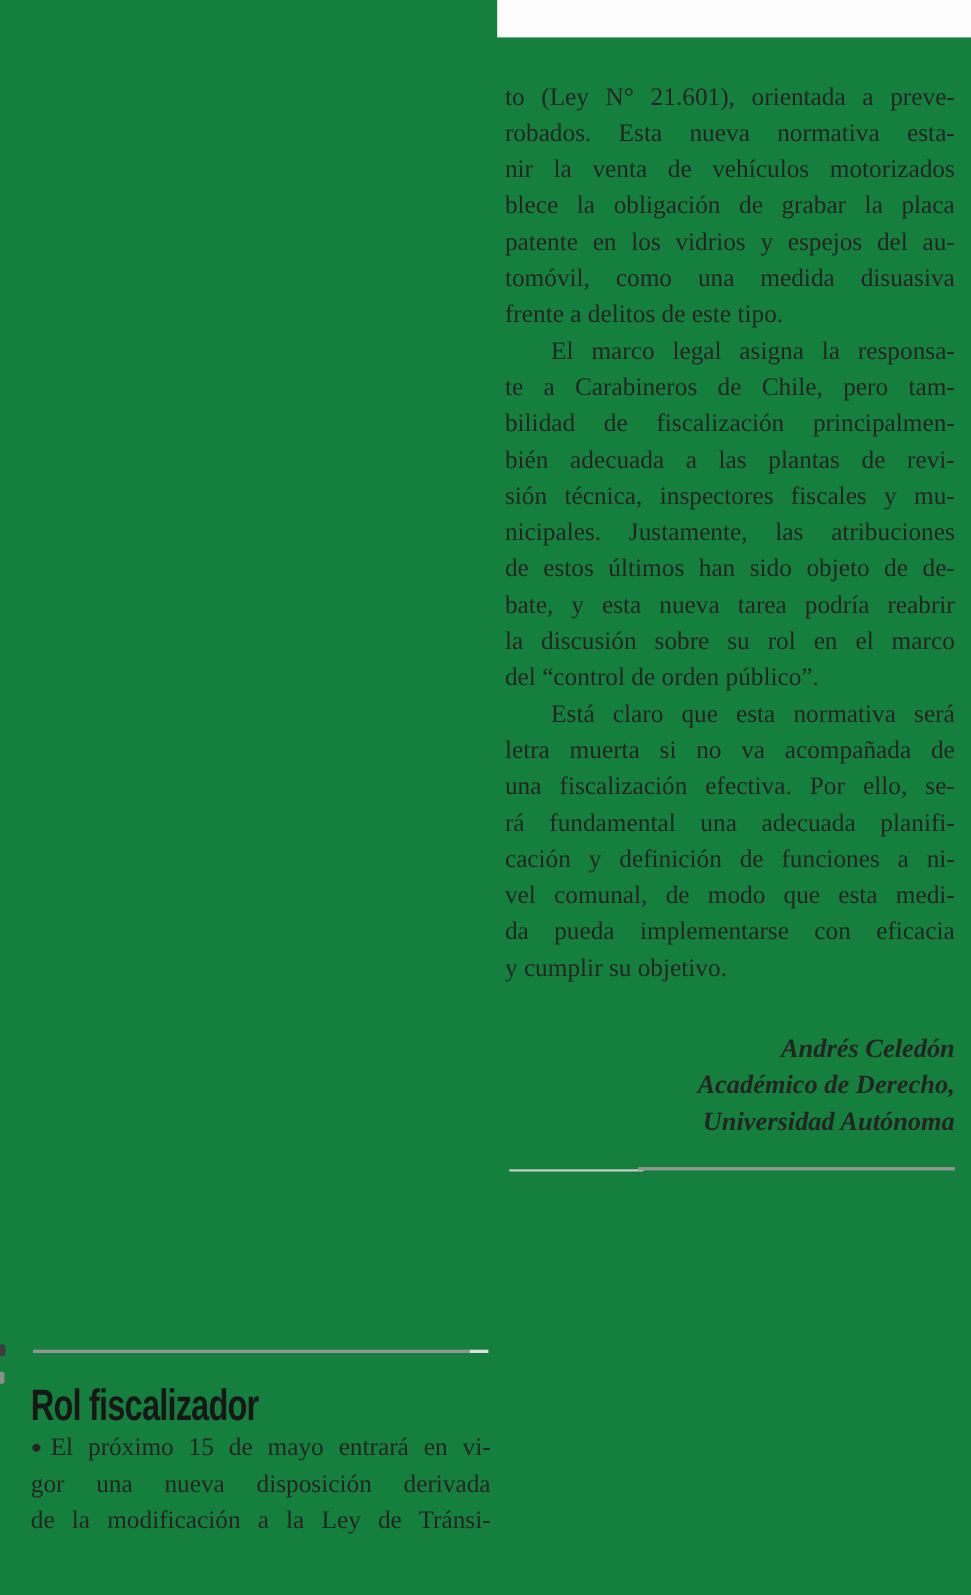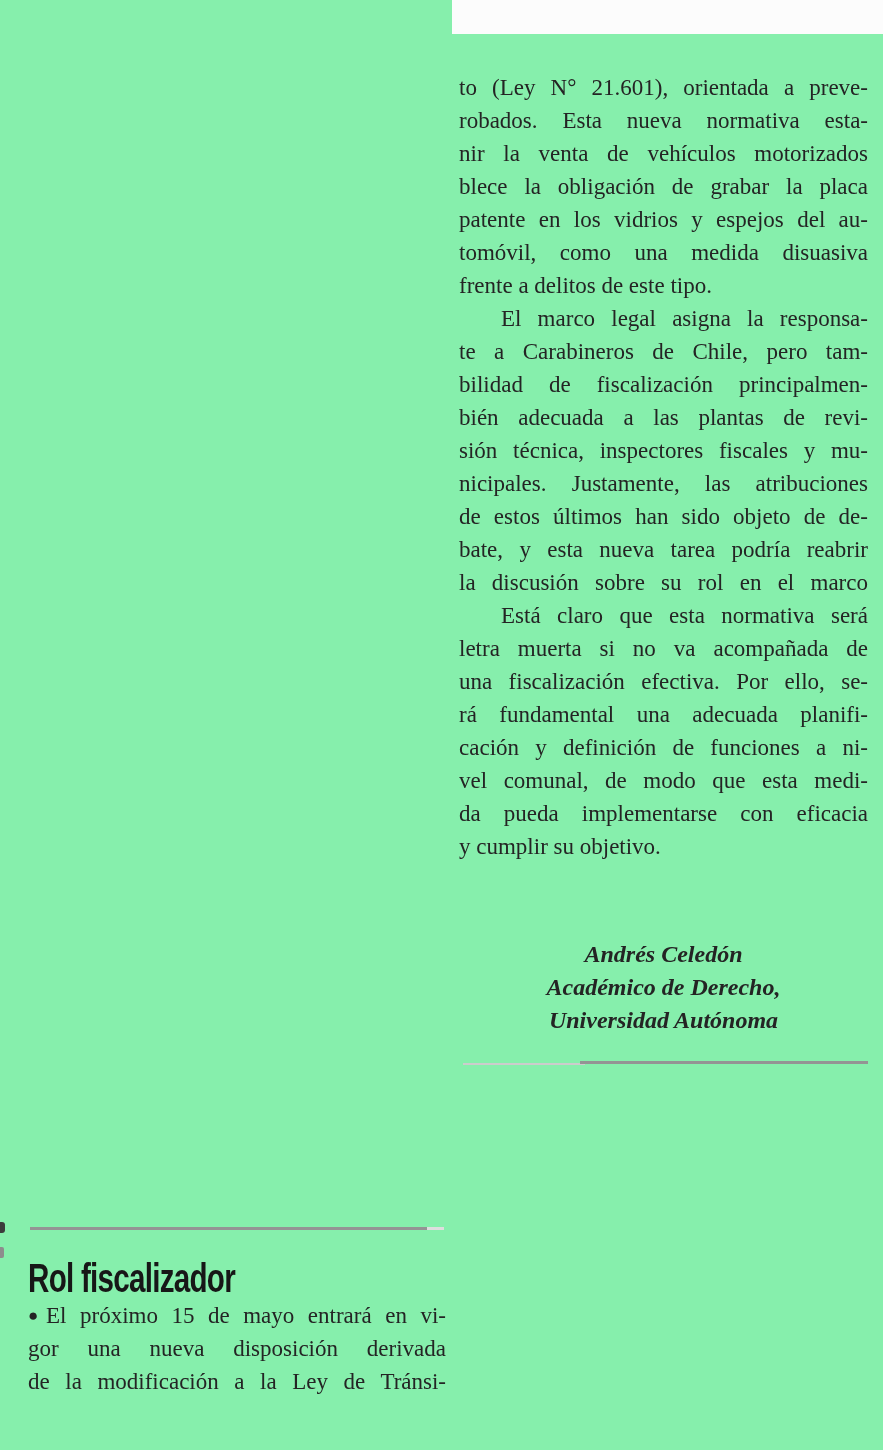--- a/index.html
+++ b/index.html
@@ -1,20 +1,20 @@
 <!DOCTYPE html>
 <html style="--text-color: #242424; --heading-color: #171717; --rule-dark: #949494; --rule-light: #cccccc;"><head>
 <meta charset="utf-8">
 <style>
   html,body{margin:0;padding:0;}
   body{background:#ffffff;}
   .page{
     position:relative;
     width:883px;height:1450px;
-    background:#86efac;
+    background:#15803d;
     overflow:hidden;
     font-family:"Liberation Serif","DejaVu Serif",serif;
   }
   .top-tint{
     position:absolute;left:452px;top:0;width:431px;height:34px;
     background:#fcfcfc;
   }
   
   .article-col{
     position:absolute;left:459px;top:71px;width:409px;
@@ -24,21 +24,21 @@
     color:var(--text-color,#242424);
     text-align:justify;
     text-align-last:justify;
     -moz-text-align-last:justify;
   }
   .tline.lastline{text-align-last:left;-moz-text-align-last:left;}
   .tline.indent{text-indent:42px;}
   
   .byline{
     position:absolute;left:459px;top:938px;width:409px;
-    text-align:center;
+    text-align:right;
     font-weight:700;font-style:italic;
     font-size:24px;line-height:33px;
     color:var(--text-color,#242424);
   }
   
   .divider-light{
     position:absolute;left:463px;top:1063px;width:122px;height:2px;
     background:var(--rule-light,#cccccc);
   }
   .divider-dark{
@@ -103,20 +103,21 @@
     <div>
         <div class="tline indent">El marco legal asigna la responsa-</div>
         <div class="tline">te a Carabineros de Chile, pero tam-</div>
         <div class="tline">bilidad de fiscalización principalmen-</div>
         <div class="tline">bién adecuada a las plantas de revi-</div>
         <div class="tline">sión técnica, inspectores fiscales y mu-</div>
         <div class="tline">nicipales. Justamente, las atribuciones</div>
         <div class="tline">de estos últimos han sido objeto de de-</div>
         <div class="tline">bate, y esta nueva tarea podría reabrir</div>
         <div class="tline">la discusión sobre su rol en el marco</div>
+        <div class="tline lastline">del “control de orden público”.</div>
       </div>
     <div>
         <div class="tline indent">Está claro que esta normativa será</div>
         <div class="tline">letra muerta si no va acompañada de</div>
         <div class="tline">una fiscalización efectiva. Por ello, se-</div>
         <div class="tline">rá fundamental una adecuada planifi-</div>
         <div class="tline">cación y definición de funciones a ni-</div>
         <div class="tline">vel comunal, de modo que esta medi-</div>
         <div class="tline">da pueda implementarse con eficacia</div>
         <div class="tline lastline">y cumplir su objetivo.</div>

